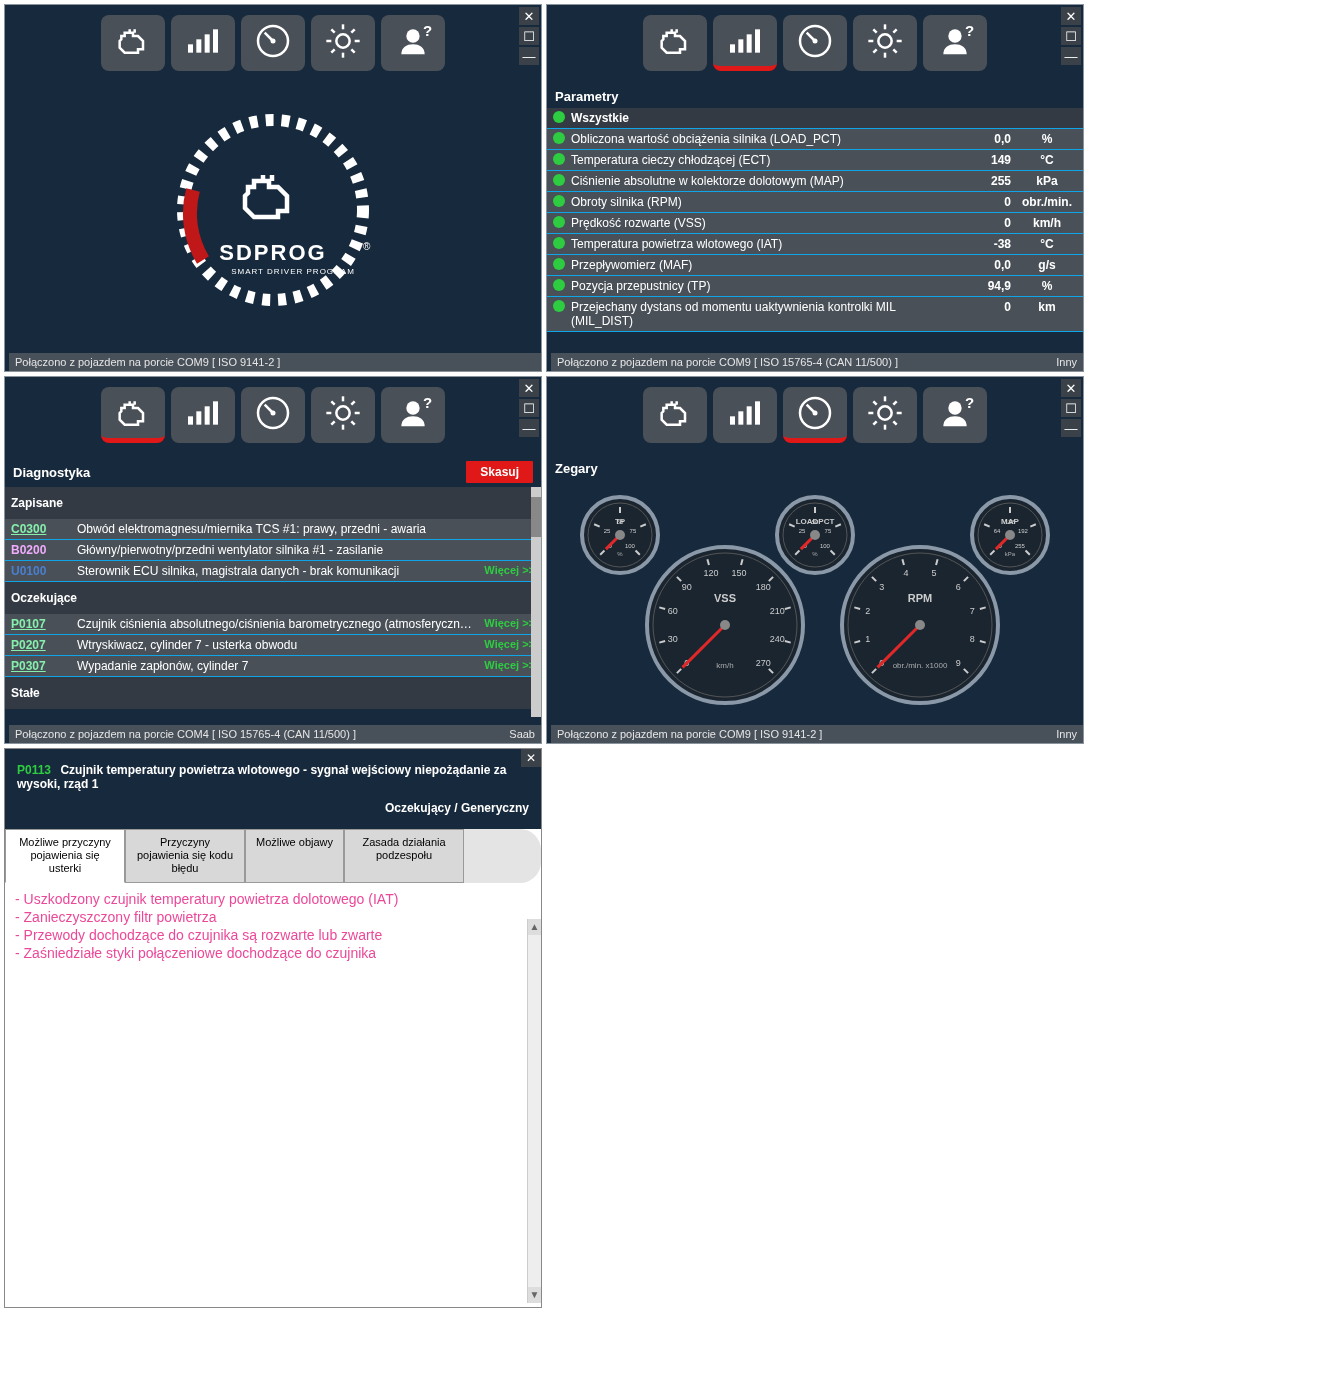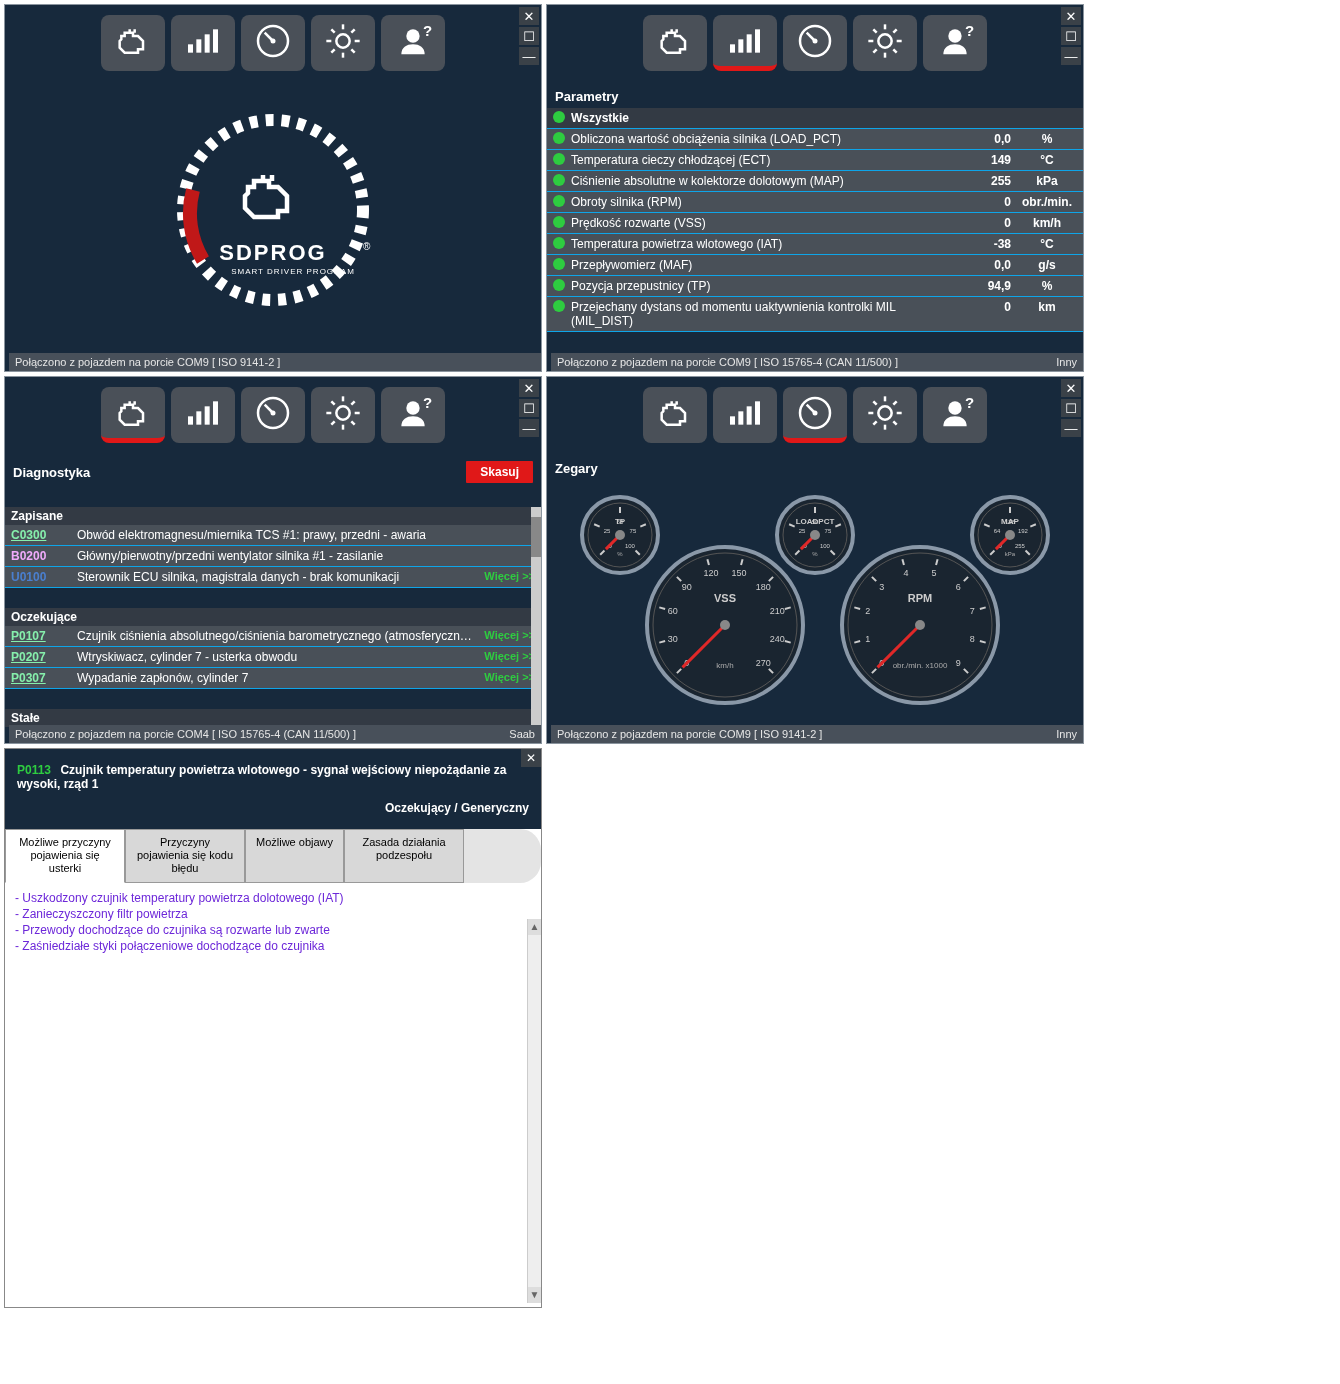--- a/index.html
+++ b/index.html
@@ -14,38 +14,38 @@
   .tbtn svg { width: 40px; height: 40px; }
   .sectionhdr { background: #17293c; color: #fff; font-weight: bold; padding: 4px 8px; font-size: 13px; display:flex; justify-content:space-between; align-items:center;}
   .skasuj { background:#e01818; color:#fff; font-weight:bold; padding:4px 14px; border-radius:1px; font-size:12px; cursor:pointer;}
   .statusbar { position: absolute; bottom: 0; left: 4px; right: 0; background: #48505a; color: #e6e6e6; font-size: 11px; padding: 3px 6px; display:flex; justify-content:space-between;}
   .paramrow, .dtcrow { display: flex; align-items: flex-start; background: #495058; border-bottom: 1px solid #0ea5e9; padding: 3px 6px; font-size: 12px; gap:6px;}
   .paramrow.header { background: #333a44; font-weight: bold; }
   .dot { width: 12px; height: 12px; border-radius: 50%; background: #2ecc40; flex:0 0 12px; }
   .paramname { flex: 1; }
   .paramval { width: 60px; text-align: right; font-weight: bold; }
   .paramunit { width: 60px; text-align: center; font-weight:bold;}
-  .dtccat { background: #333a44; font-weight: bold; padding: 2px 6px; font-size:12px;margin-top:20px;}
+  .dtccat { background: #333a44; font-weight: bold; padding: 9px 6px; font-size:12px;}
   .dtccode { width: 60px; font-weight: bold; }
   .dtccode.green { color: #86efac; text-decoration: underline; }
   .dtccode.yellow { color: #f0abfc; }
   .dtccode.blue { color: #4a7fcf; }
   .dtcdesc { flex: 1; overflow:hidden; white-space:nowrap; text-overflow:ellipsis;}
   .more { color: #2ecc40; font-weight: bold; cursor: pointer; font-size:11px;}
   .logo-wrap { height: 250px; display:flex; align-items:center; justify-content:center; }
   .gauges { height: 240px; display:flex; align-items:center; justify-content:center; position:relative;}
   .panel5 { grid-column: 1; background: #fff; color: #000; border: 1px solid #888; position:relative; height:560px;}
   .p5top { background: #17293c; color:#fff; padding: 14px 12px; }
   .p5code { color:#2ecc40; font-weight:bold; display:inline-block; margin-right:6px;}
   .p5desc { font-weight:bold; }
   .p5sub { font-weight:bold; margin-top:10px;text-align:right; }
   .tabs { display:flex; background:#e4e4e4;border-radius:21px; }
   .tab { border:1px solid #999; background:#d8d8d8; padding:6px 10px; font-size:11px; max-width:120px; cursor:pointer; text-align:center; line-height:1.2;}
   .tab.active { background:#fff; border-bottom:1px solid #fff; }
-  .p5body { padding:8px 10px; font-size:12px; color:#6d28d9; }
+  .p5body { padding:8px 10px; font-size:14px; color:#ec4899; }
   .p5body div { margin-bottom:2px; }
   .p5close { position:absolute; top:0; right:0; width:20px; height:18px; background:#3a4148; color:#fff; display:flex; align-items:center; justify-content:center; cursor:pointer;}
   .scroll { position:absolute; right:0; top:100px; bottom:20px; width:10px; background:#ccc;}
   .scrollthumb { position:absolute; top:10px; width:10px; height:40px; background:#888;}
   .p5scroll { position:absolute; right:0; top:170px; bottom:4px; width:14px; background:#eee; border-left:1px solid #ccc;}
   .p5scroll .arrow { height:16px; background:#ddd; text-align:center; font-size:10px; line-height:16px; color:#666; cursor:pointer;}
 </style>
 </head>
 <body>
 

